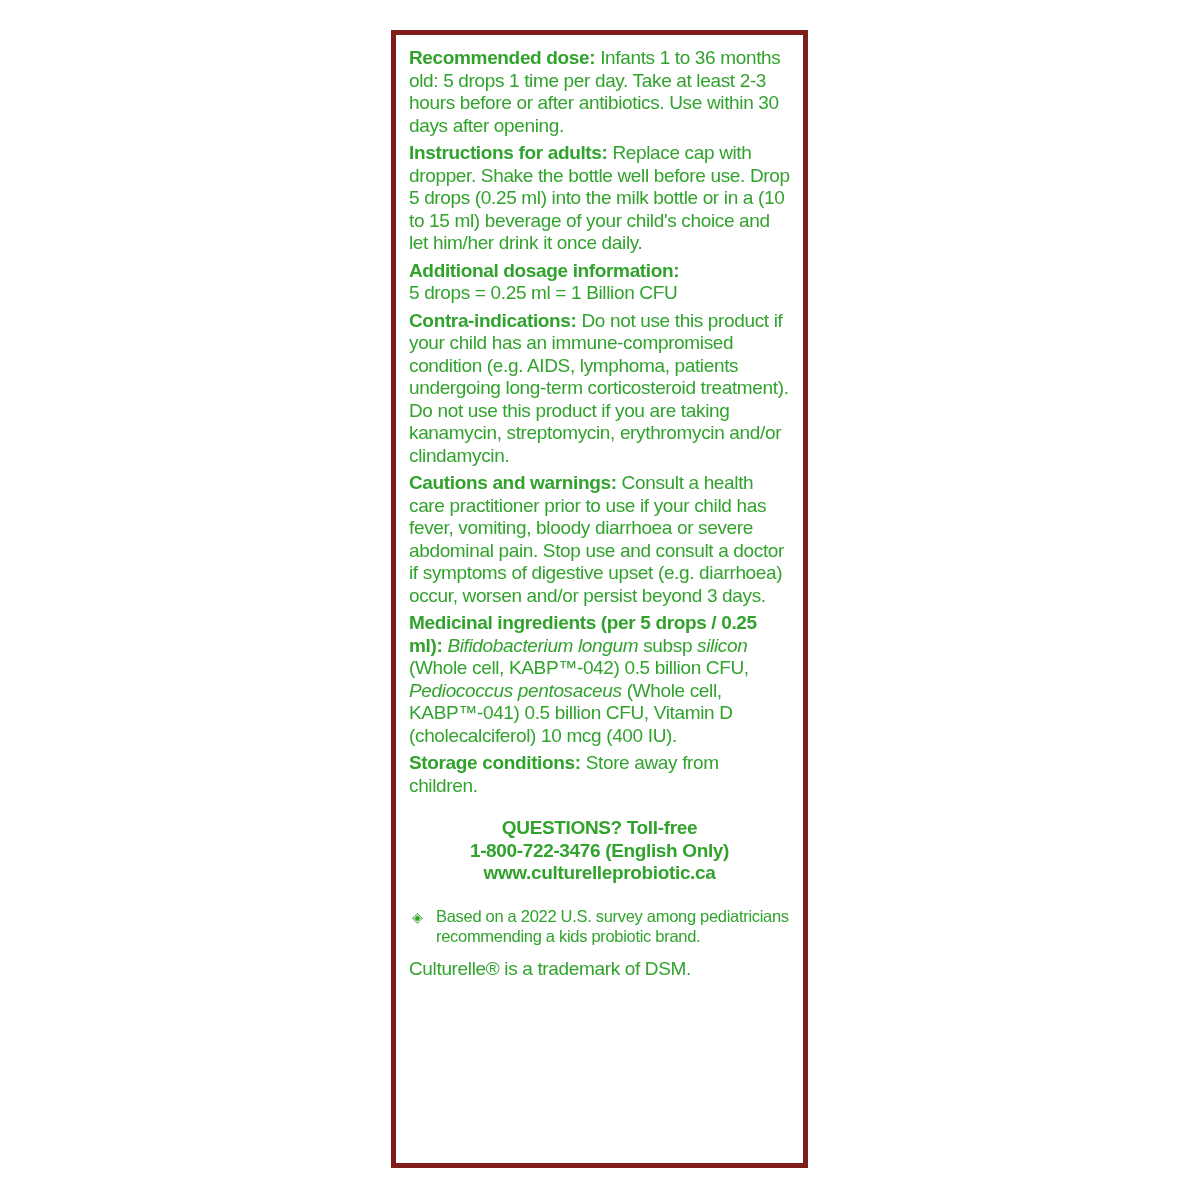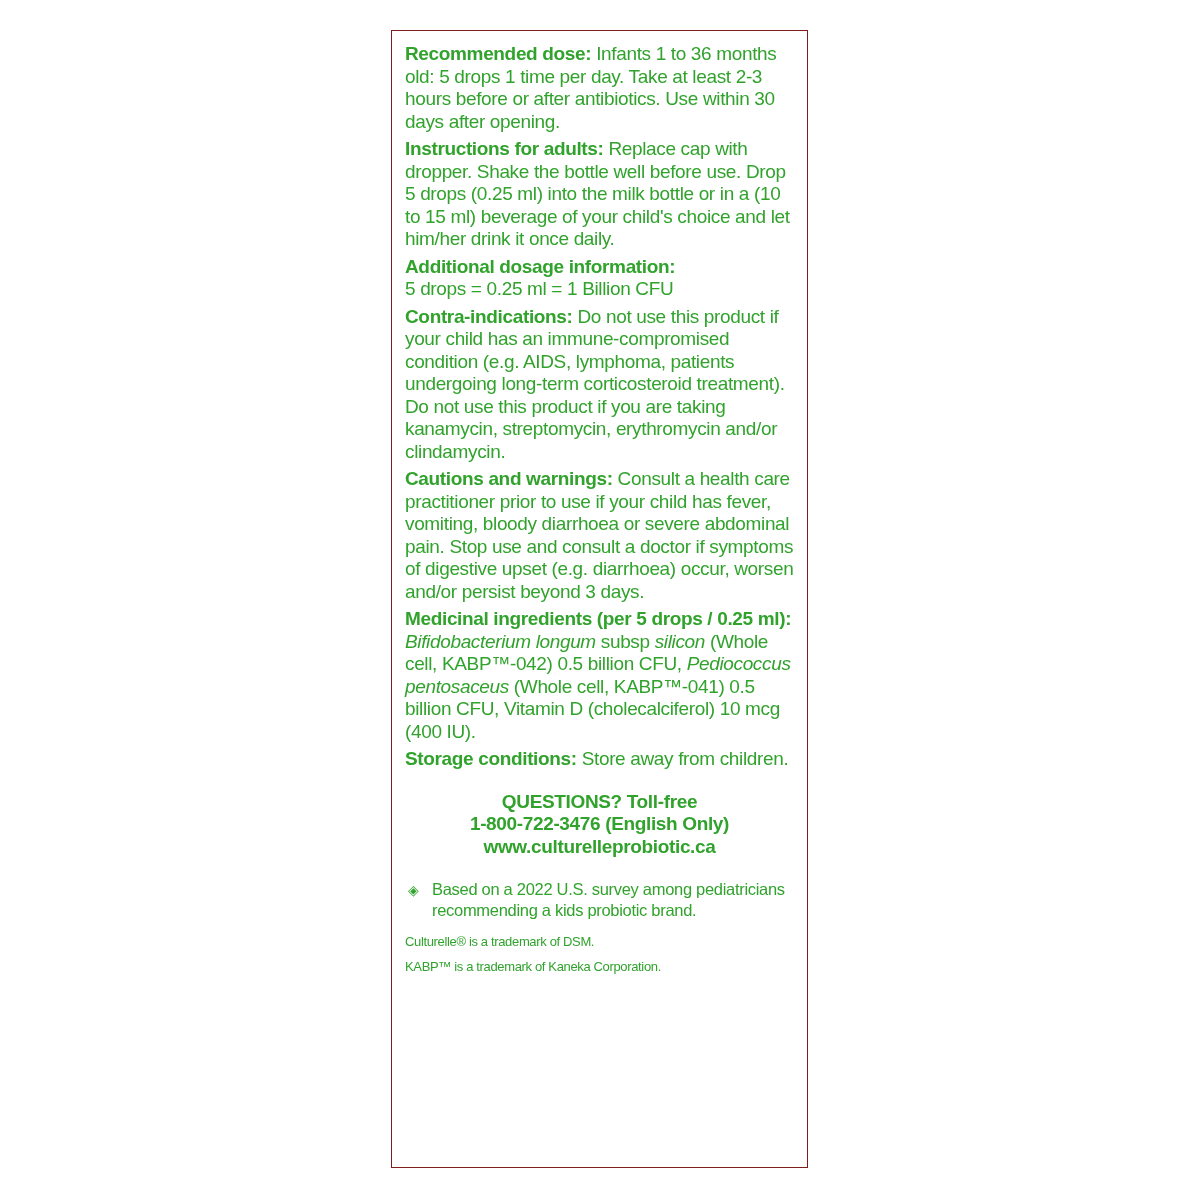--- a/index.html
+++ b/index.html
@@ -17,21 +17,21 @@
     background: #ffffff;
   }
   .panel {
     position: absolute;
     left: 391px;
     top: 30px;
     width: 417px;
     height: 1138px;
     box-sizing: border-box;
     background: #ffffff;
-    border: 1px solid #7f1d1d;
+    border: 5px solid #7f1d1d;
     padding: 12px 13px 0 13px;
     color: #31a32d;
     overflow: hidden;
   }
   .sections p.section {
     margin: 0 0 5px 0;
     font-size: 19px;
     line-height: 22.5px;
     letter-spacing: -0.35px;
   }
@@ -55,21 +55,21 @@
     letter-spacing: -0.3px;
   }
   .footnote .bullet {
     position: absolute;
     left: 3px;
     top: 1px;
     font-size: 14px;
   }
   .trademarks {
     margin-top: 10px;
-    font-size: 13px;
+    font-size: 19px;
     line-height: 24.5px;
     letter-spacing: -0.35px;
   }
 </style>
 </head>
 <body>
 
 <div class="page">
   <div class="panel">
 
@@ -89,17 +89,16 @@
       <div>www.culturelleprobiotic.ca</div>
     </div>
 
     <div class="footnote">
       <span class="bullet">◈</span>
       <span>Based on a 2022 U.S. survey among pediatricians recommending a kids probiotic brand.</span>
     </div>
 
     <div class="trademarks">
       <div>Culturelle® is a trademark of DSM.</div>
-      <div>KABP™ is a trademark of Kaneka Corporation.</div>
     </div>
 
   </div>
 </div>
 
 </body></html>

